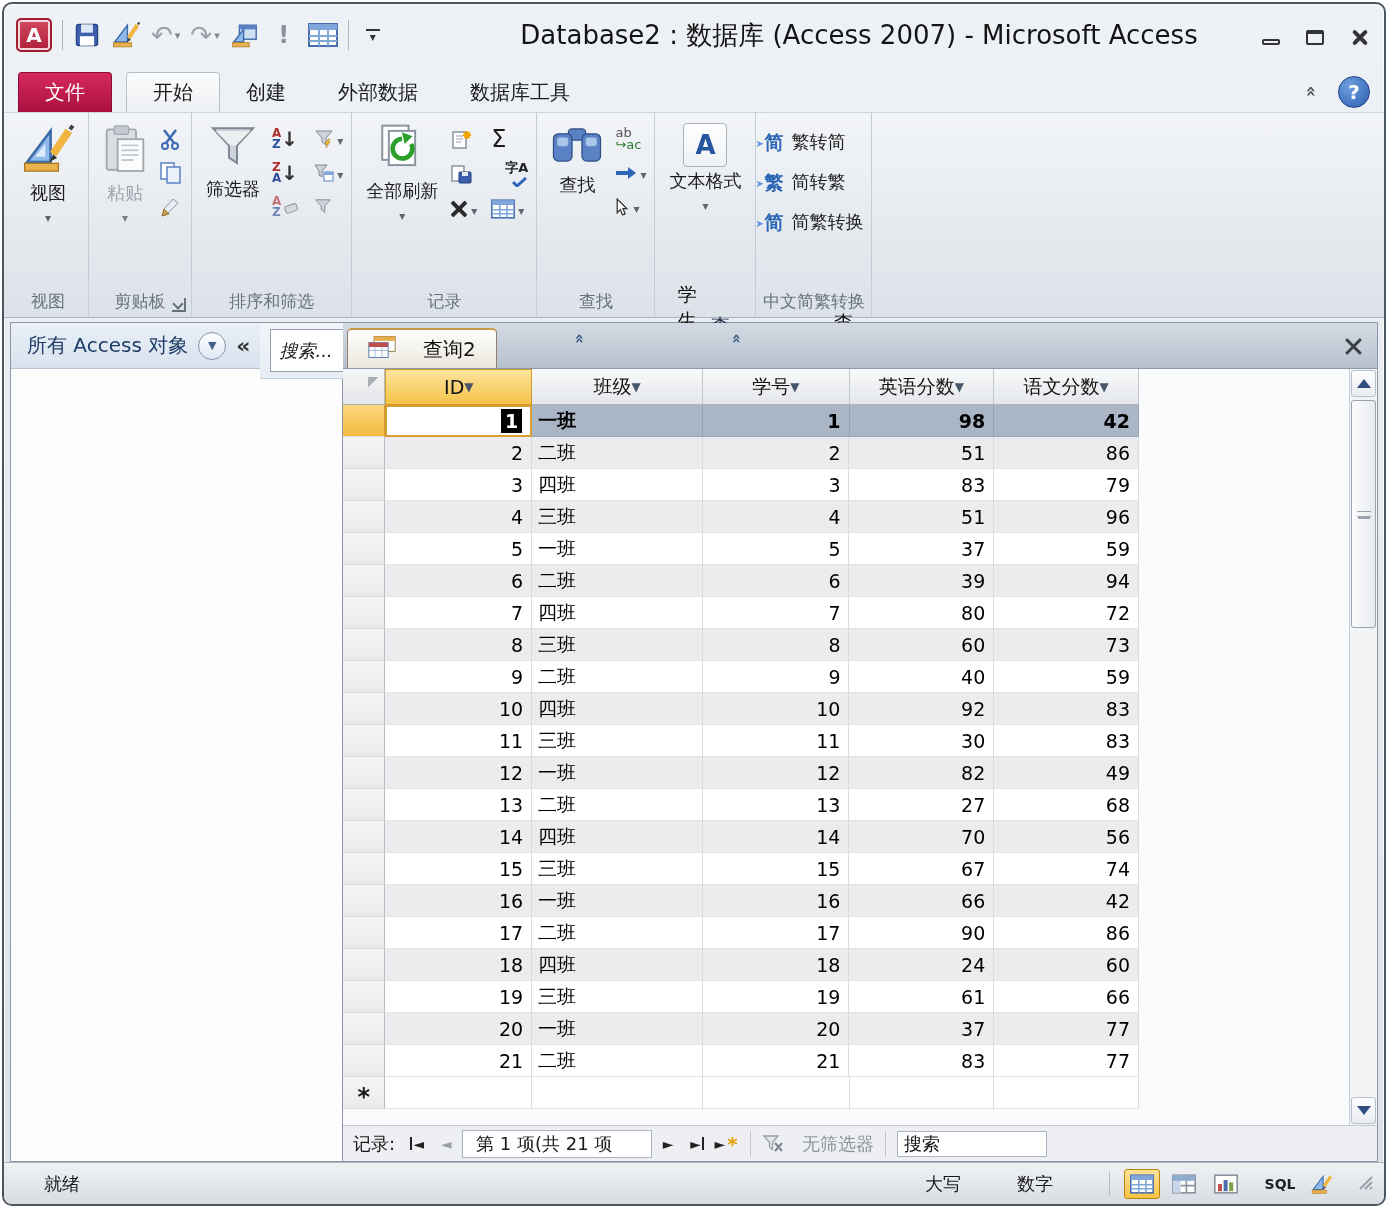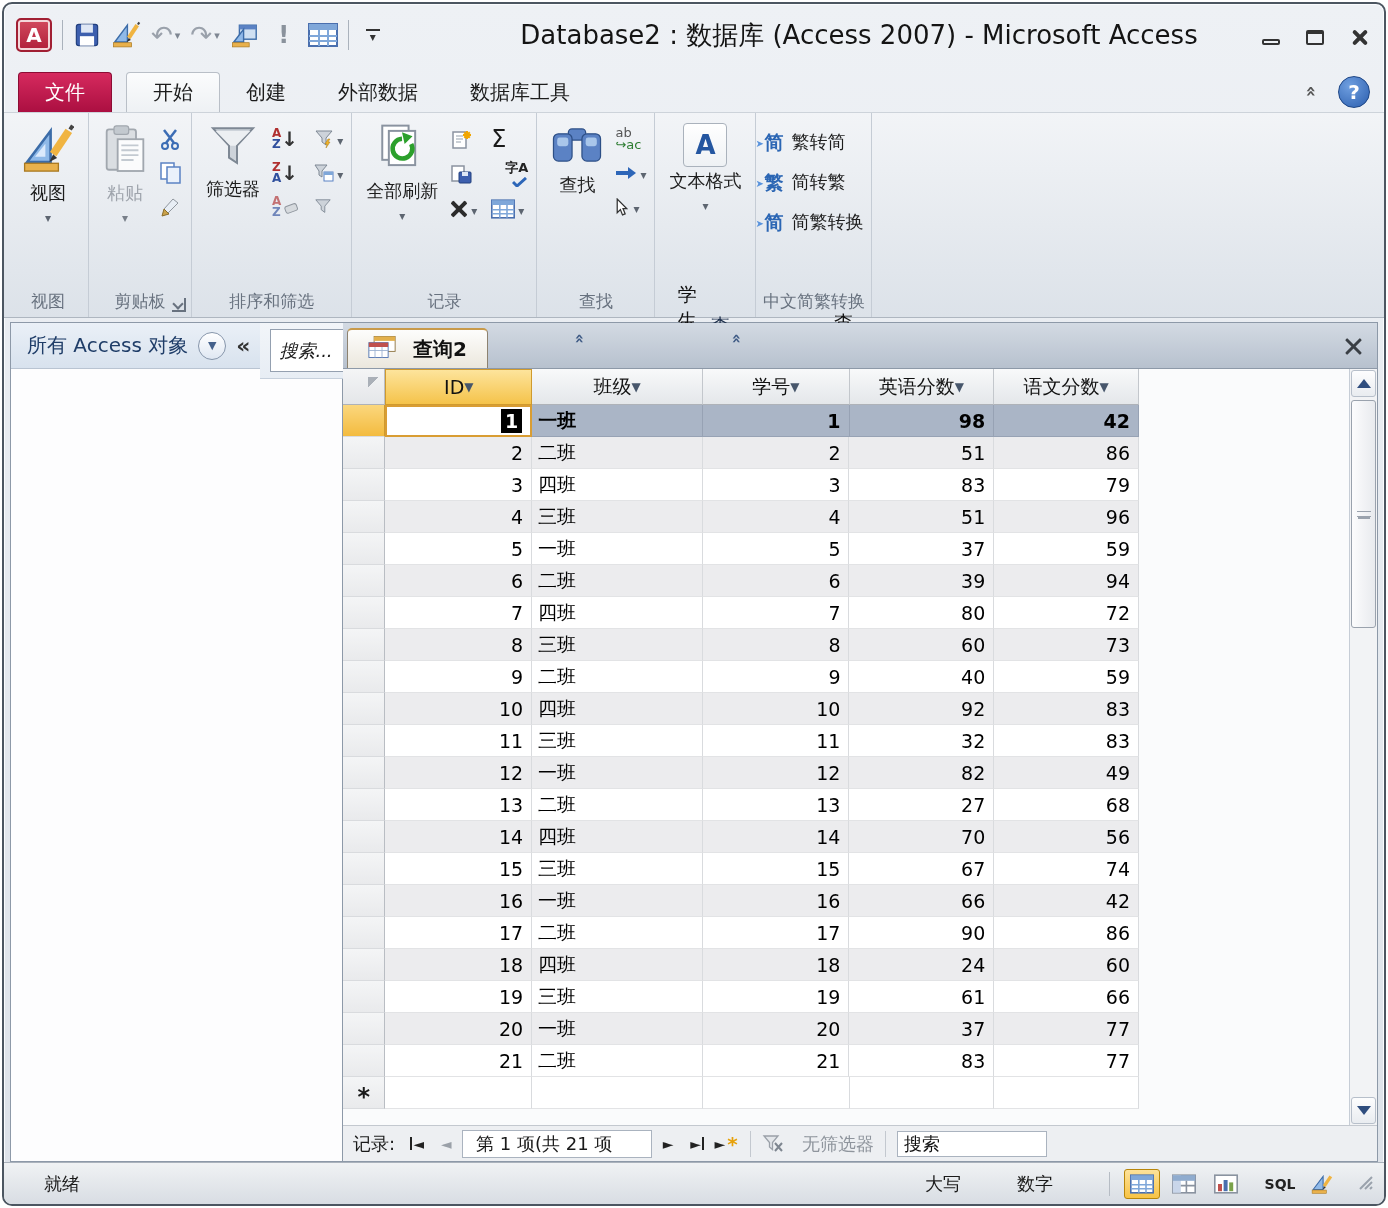--- a/index.html
+++ b/index.html
@@ -103,23 +103,23 @@
   .secthead .sname { flex:1; }
   .chevup { transform:rotate(-90deg); font-size:16px; color:#3e5a85; font-weight:bold;}
   .navitems { background:#fdfdfe; }
   .navitem { height:47px; display:flex; align-items:center; gap:14px; padding-left:36px; font-size:19px; color:#111; }
   .navfill { flex:1; background:#fdfdfe; }
 
   
   .docarea { flex:1; min-width:0; display:flex; flex-direction:column; background:#f7f8fa;}
   .tabstrip { height:46px; flex:0 0 auto; background:linear-gradient(#d3dae3,#b7c1ce); border-bottom:1px solid #8d99a8;
     display:flex; align-items:flex-end; padding-left:4px; }
-  .doctab { height:40px; display:flex; align-items:center; gap:17px; padding:0 20px;
+  .doctab { height:40px; display:flex; align-items:center; gap:27px; padding:0 20px;
     background:linear-gradient(#fdfdfc,#ebe7dd); border:1px solid #8d8270; border-top:2px solid #c89a4a; border-bottom:none;
-    border-radius:5px 5px 0 0; font-size:20px; font-weight:bold; color:#111;}
+    border-radius:5px 5px 0 0; font-size:20px; font-weight:normal; color:#111;}
   .docclose { margin-left:auto; align-self:center; margin-right:14px; position:relative; width:20px; height:20px;}
   .docclose::before,.docclose::after{ content:""; position:absolute; left:9px; top:0; width:3px; height:21px; background:#3a3f45; border-radius:1px;}
   .docclose::before{ transform:rotate(45deg);} .docclose::after{ transform:rotate(-45deg);}
 
   .sheetwrap { flex:1; min-height:0; display:flex; }
   .sheetregion { flex:1; background:#fafbfc; overflow:hidden; }
   .sheet { width:796px; }
   .hrow { display:flex; height:36px; }
   .hsel { width:44px; background:linear-gradient(#f4f5f6,#e4e6e9); border-right:1px solid #b9bdc3; border-bottom:1px solid #aeb2b8; position:relative;}
   .hsel::after { content:""; position:absolute; right:6px; top:8px; width:10px; height:10px;
@@ -690,21 +690,21 @@
                 <div class="dcell c1 txt">四班</div>
                 <div class="dcell c2 num">10</div>
                 <div class="dcell c3 num">92</div>
                 <div class="dcell c4 num">83</div>
               </div>
               <div class="drow">
                 <div class="rsel"></div>
                 <div class="dcell c0 num">11</div>
                 <div class="dcell c1 txt">三班</div>
                 <div class="dcell c2 num">11</div>
-                <div class="dcell c3 num">32</div>
+                <div class="dcell c3 num">30</div>
                 <div class="dcell c4 num">83</div>
               </div>
               <div class="drow alt">
                 <div class="rsel"></div>
                 <div class="dcell c0 num">12</div>
                 <div class="dcell c1 txt">一班</div>
                 <div class="dcell c2 num">12</div>
                 <div class="dcell c3 num">82</div>
                 <div class="dcell c4 num">49</div>
               </div>

